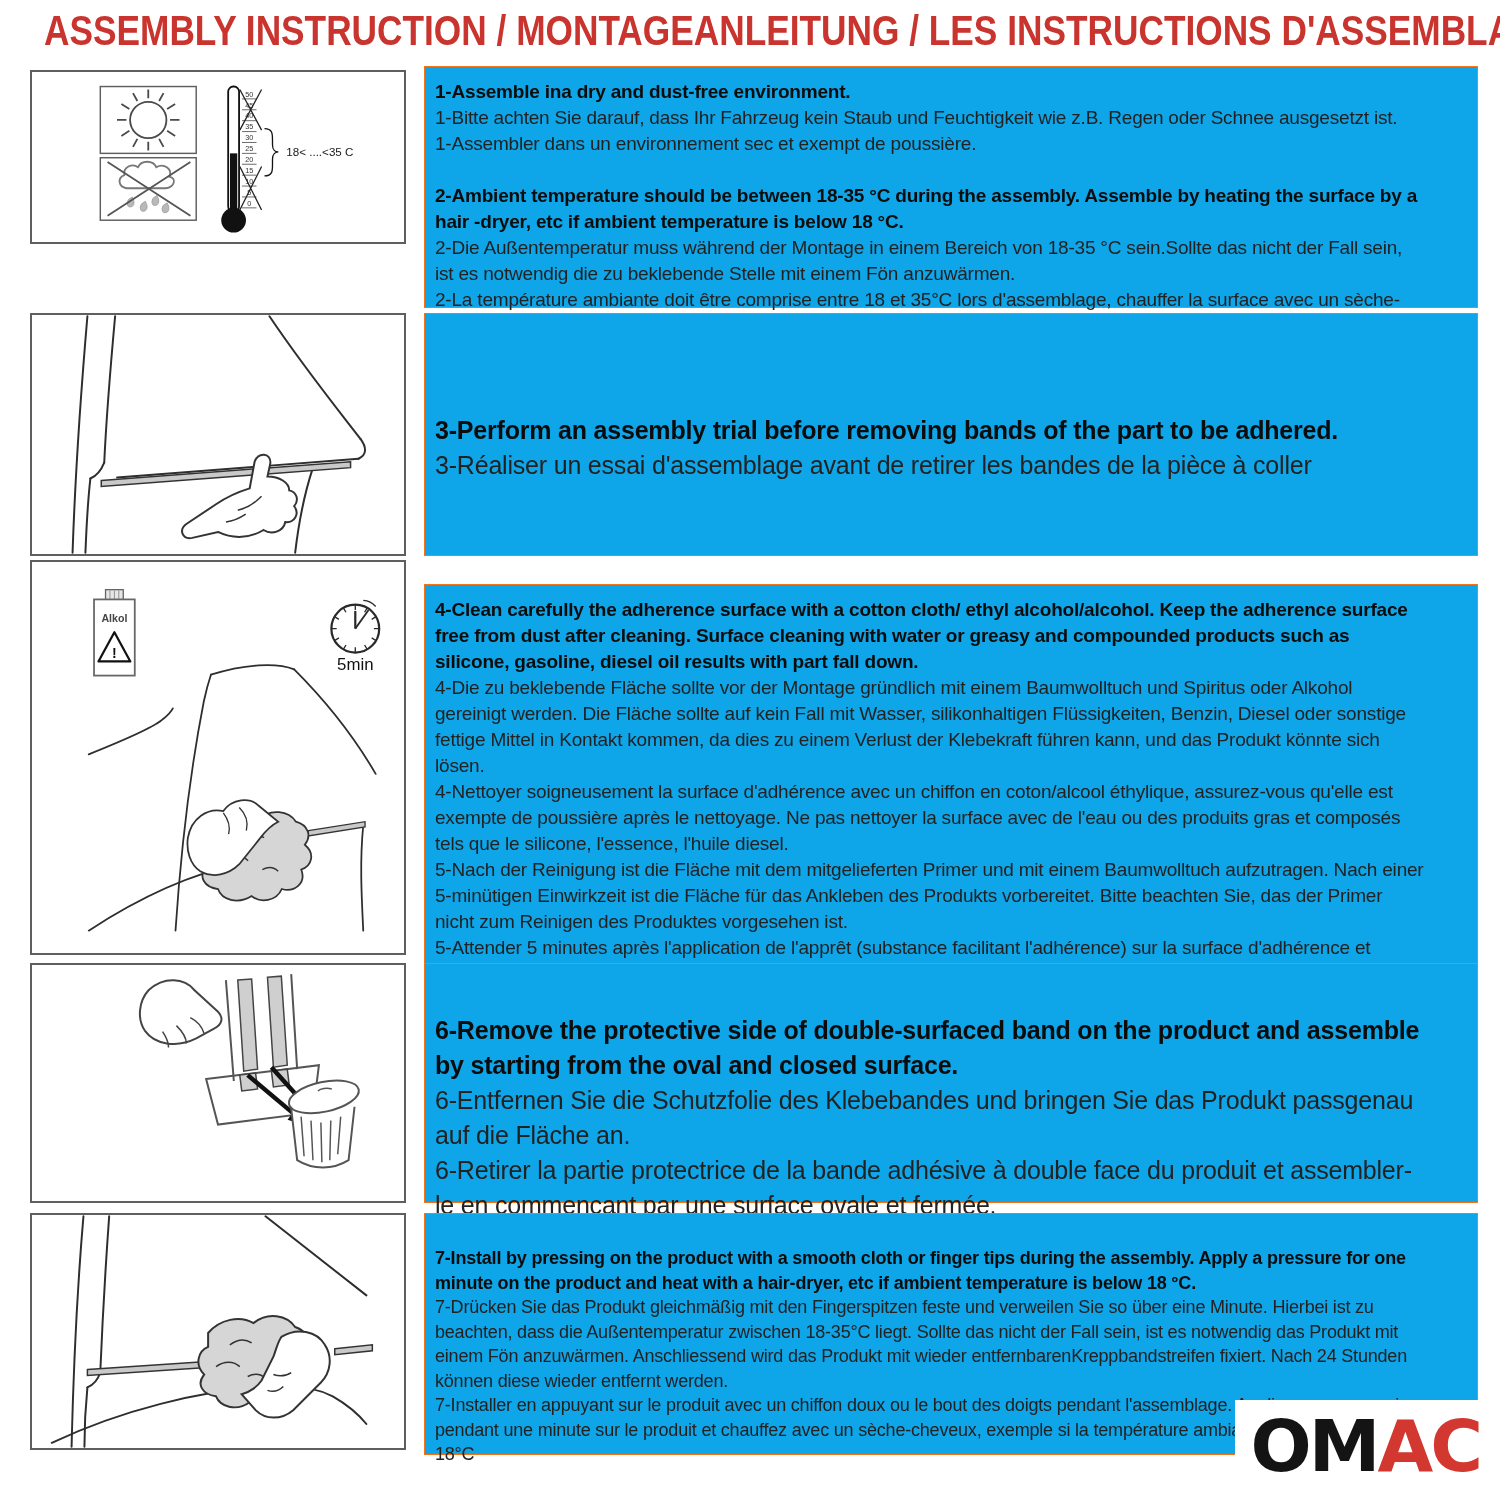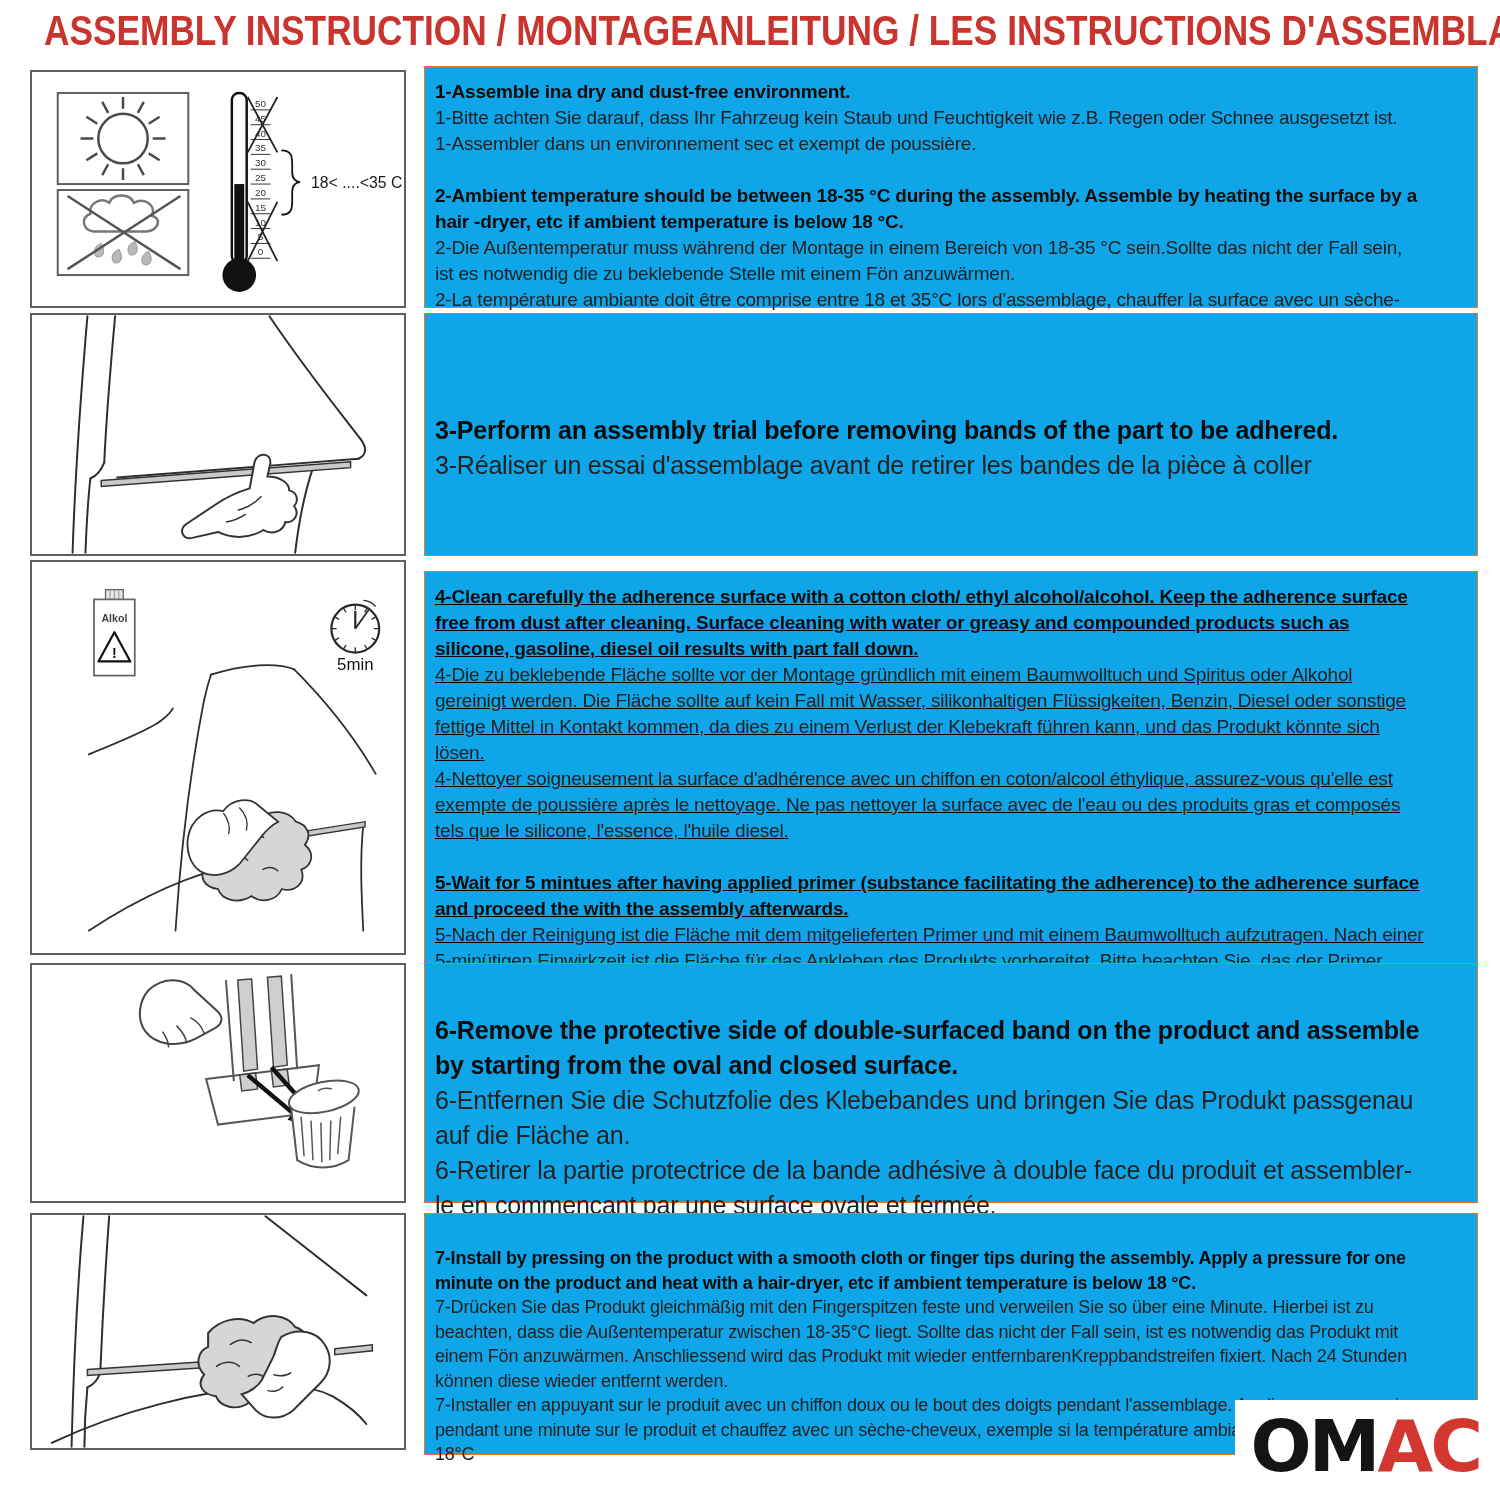--- a/index.html
+++ b/index.html
@@ -29,21 +29,21 @@
   .logo .lr{color:#d23830;}
   text{font-family:"Liberation Sans", sans-serif;}
 </style>
 </head>
 <body>
 
 <div class="page">
 
   <div class="title">ASSEMBLY INSTRUCTION / MONTAGEANLEITUNG / LES INSTRUCTIONS D'ASSEMBLAGE</div>
 
-  <div class="ibox" style="top:70px;height:238px;">
+  <div class="ibox" style="top:70px;height:174px;">
     <svg viewBox="0 0 376 234">
       <rect x="26" y="20" width="132" height="92" fill="#fff" stroke="#5f5f5f" stroke-width="2"></rect>
       <g stroke="#4a4a4a" stroke-width="2.5" fill="none">
         <circle cx="92" cy="66" r="25"></circle>
         <path d="M122,66 L135,66 M118,81 L129,88 M107,92 L113,103 M92,96 L92,108 M77,92 L71,103 M66,81 L55,88 M62,66 L49,66 M66,51 L55,44 M77,40 L71,29 M92,36 L92,24 M107,40 L113,29 M118,51 L129,44"></path>
       </g>
       <rect x="26" y="118" width="132" height="86" fill="#fff" stroke="#5f5f5f" stroke-width="2"></rect>
       <g>
         <path d="M62,160 c-11,-2 -13,-14 -3,-18 c-2,-11 11,-17 19,-11 c4,-10 21,-10 25,0 c11,-6 23,3 18,13 c10,2 8,14 -5,16 z" fill="#fff" stroke="#777" stroke-width="2.5"></path>
         <g fill="#b9b9b9" stroke="#999" stroke-width="1">
@@ -163,25 +163,24 @@
         <path d="M160,278 c14,-16 36,-20 50,-12 c16,-14 36,-10 44,2 c14,4 18,16 10,26 c12,10 8,24 -4,28 c6,16 -8,26 -22,22 c-6,14 -24,16 -34,8 c-16,10 -34,4 -38,-8 c-16,-2 -22,-14 -14,-24 c-12,-12 -6,-26 8,-30 z" fill="#d6d6d6" stroke="#333" stroke-width="2"></path>
         <path d="M196,288 c8,-6 16,-6 22,-2 M176,312 c8,-6 18,-6 24,0 M216,322 c8,-4 14,-2 18,2" stroke="#333" stroke-width="1.5" fill="none"></path>
       </g>
       <g>
         <path d="M132,286 c4,-22 22,-34 40,-30 c10,-14 30,-16 40,-6 l22,18 c-8,4 -14,10 -20,18 l-24,30 c-12,12 -30,16 -44,8 c-12,-8 -16,-24 -14,-38 z" fill="#fff" stroke="#333" stroke-width="2"></path>
         <path d="M172,258 c6,8 8,16 6,24 M190,252 c8,8 10,18 8,26" stroke="#333" stroke-width="1.5" fill="none"></path>
       </g>
     </svg>
   </div>
 
-  <div class="tbox" id="r3" style="top:571px;height:440px;text-decoration:underline;">
+  <div class="tbox" id="r3" style="top:584px;height:440px;">
     <p class="bold">4-Clean carefully the adherence surface with a cotton cloth/ ethyl alcohol/alcohol. Keep the adherence surface free from dust after cleaning. Surface cleaning with water or greasy and compounded products such as silicone, gasoline, diesel oil results with part fall down.</p>
     <p>4-Die zu beklebende Fläche sollte vor der Montage gründlich mit einem Baumwolltuch und Spiritus oder Alkohol gereinigt werden. Die Fläche sollte auf kein Fall mit Wasser, silikonhaltigen Flüssigkeiten, Benzin, Diesel oder sonstige fettige Mittel in Kontakt kommen, da dies zu einem Verlust der Klebekraft führen kann, und das Produkt könnte sich lösen.</p>
     <p>4-Nettoyer soigneusement la surface d'adhérence avec un chiffon en coton/alcool éthylique, assurez-vous qu'elle est exempte de poussière après le nettoyage. Ne pas nettoyer la surface avec de l'eau ou des produits gras et composés tels que le silicone, l'essence, l'huile diesel.</p>
-    <p class="bold gap">5-Wait for 5 mintues after having applied primer (substance facilitating the adherence) to the adherence surface and proceed the with the assembly afterwards.</p>
     <p>5-Nach der Reinigung ist die Fläche mit dem mitgelieferten Primer und mit einem Baumwolltuch aufzutragen. Nach einer 5-minütigen Einwirkzeit ist die Fläche für das Ankleben des Produkts vorbereitet. Bitte beachten Sie, das der Primer nicht zum Reinigen des Produktes vorgesehen ist.</p>
     <p>5-Attender 5 minutes après l'application de l'apprêt (substance facilitant l'adhérence) sur la surface d'adhérence et procéder ensuite à l'assemblage</p>
   </div>
 
   <div class="ibox" style="top:963px;height:240px;">
     <svg viewBox="0 0 376 236">
       <g>
         <path d="M118,24 c16,-14 36,-12 46,0 l24,22 c6,6 4,13 -4,17 l-18,10 c-20,10 -42,6 -52,-8 c-8,-12 -6,-30 4,-41 z" fill="#fff" stroke="#444" stroke-width="2"></path>
         <path d="M146,60 c6,6 10,12 10,18 M132,66 c4,6 6,10 6,16 M160,52 c8,4 12,10 14,16" stroke="#444" stroke-width="1.5" fill="none"></path>
       </g>

